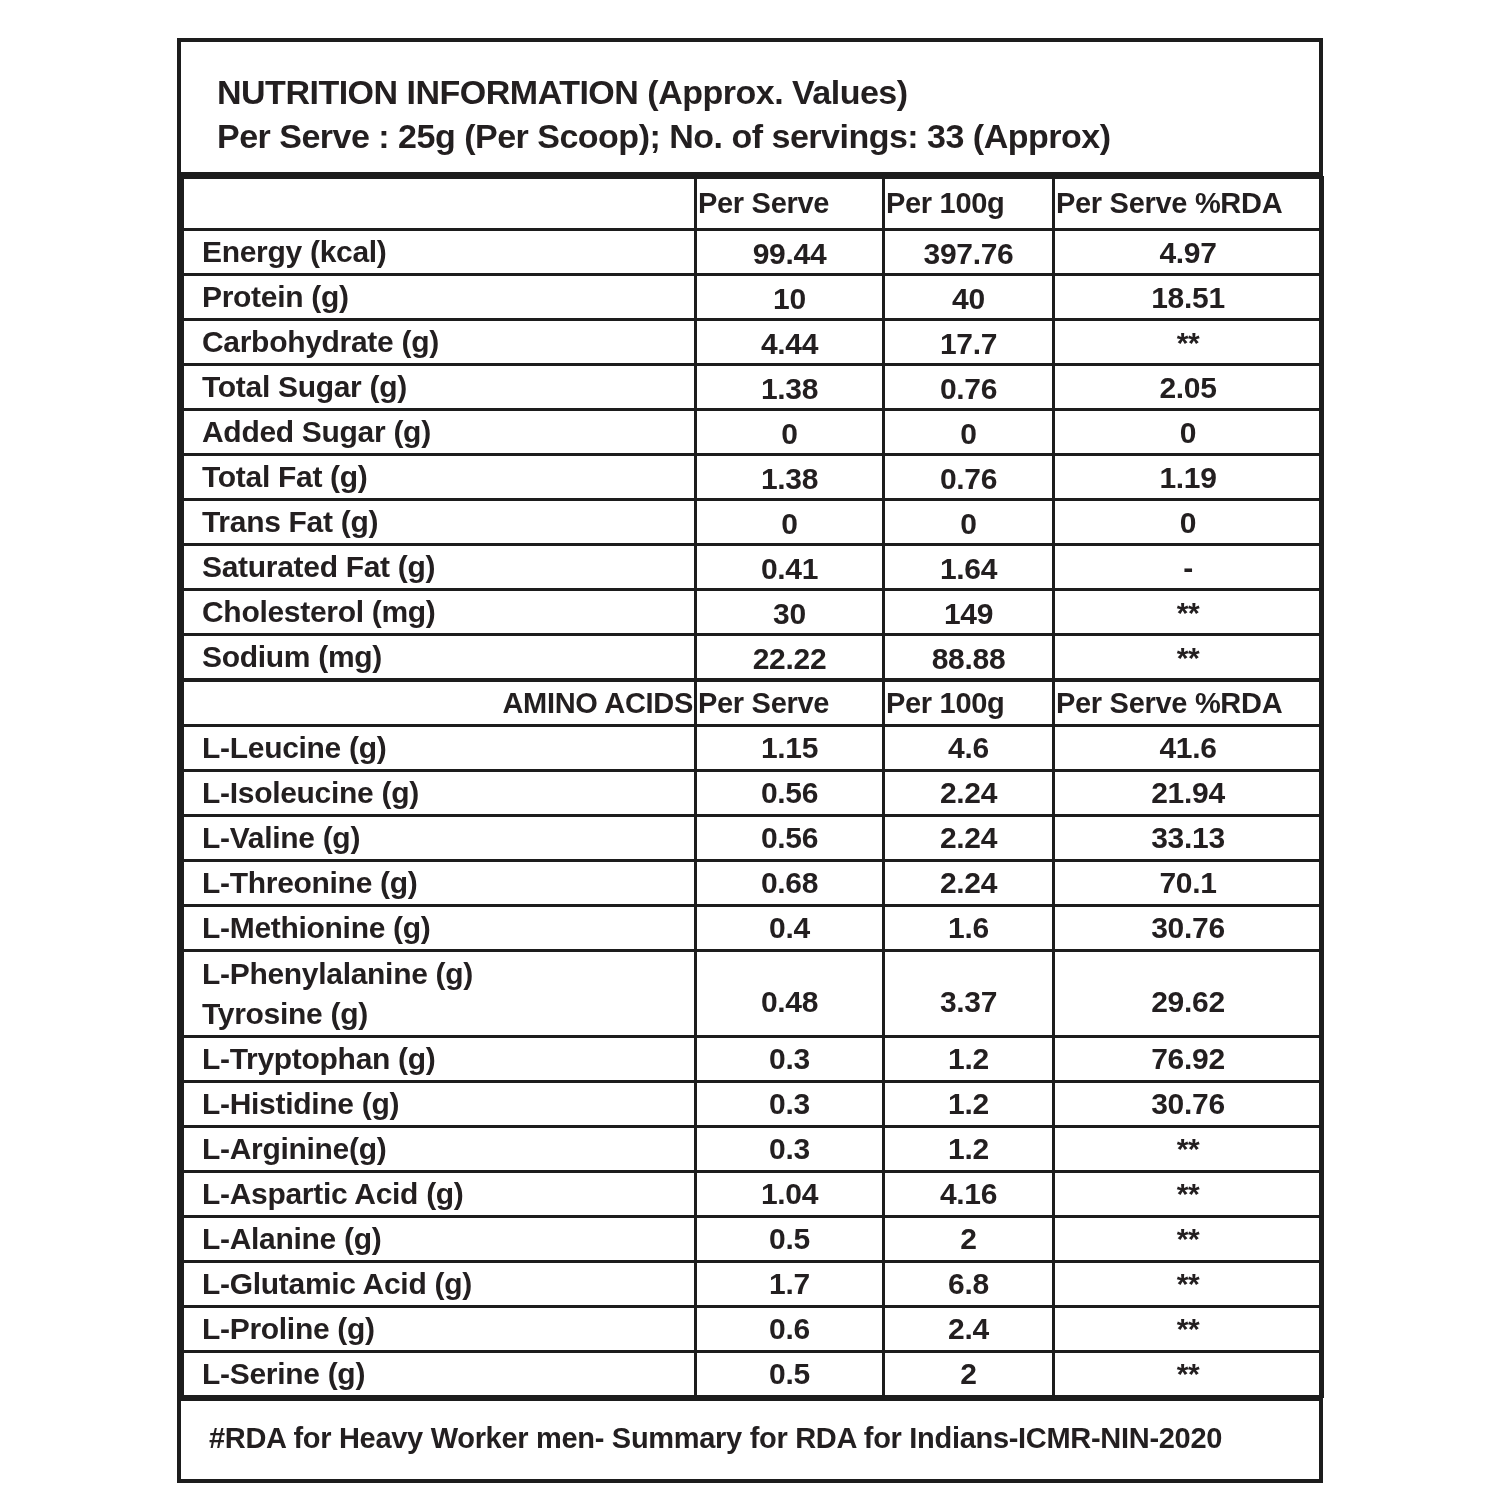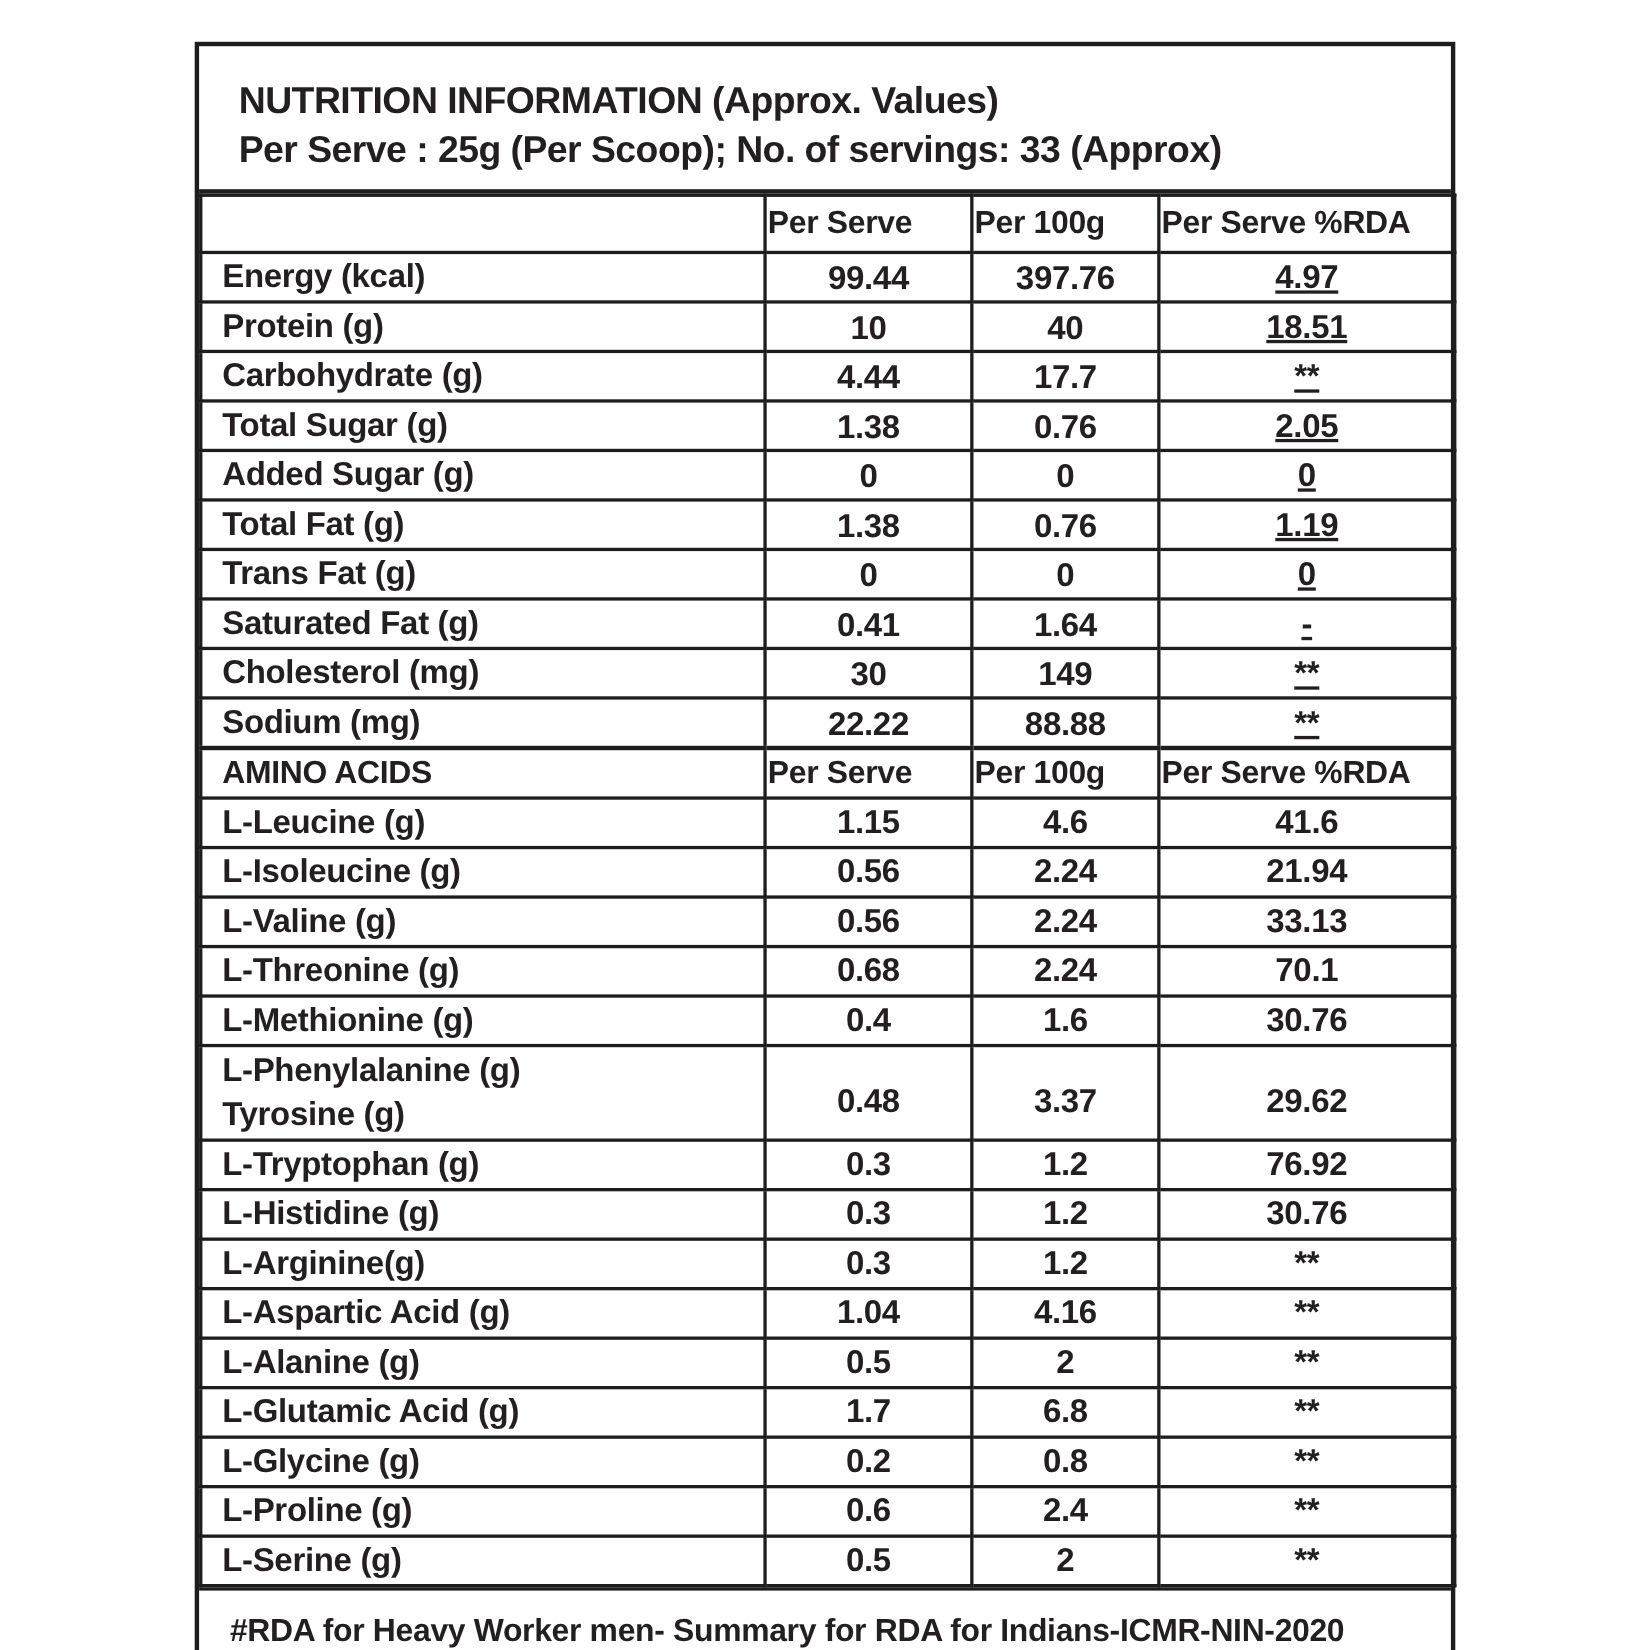--- a/index.html
+++ b/index.html
@@ -46,21 +46,21 @@
     letter-spacing: -0.3px;
   }
   tr { height: 42px; }
   tr.head-row { height: 52px; }
   tr.head-row td, tr.amino-head td {
     font-size: 29px;
     text-align: left;
     vertical-align: middle;
   }
   tr.head-row td.label-cell, tr.amino-head td.label-cell {
-    text-align: left;
+    text-align: right;
     padding-left: 18px;
   }
   tr.amino-head { height: 40px; }
   tr.amino-head td { border-top: 4px solid #1d1d1d; }
   td.label-cell {
     font-size: 30px;
     padding-left: 18px;
     vertical-align: middle;
     white-space: pre-line;
     line-height: 40px;
@@ -70,21 +70,20 @@
     text-align: center;
     vertical-align: middle;
   }
   tr.nutr td.value-cell {
     vertical-align: bottom;
     padding-bottom: 2px;
   }
   tr.nutr td.value-cell.rda-cell {
     vertical-align: middle;
     padding-bottom: 0;
-    text-decoration: underline;
   }
   tr.tall { height: 84px; }
   tr.tall td.label-cell {
     vertical-align: middle;
     padding-top: 2px;
   }
   tr.tall td.value-cell {
     vertical-align: bottom;
     padding-bottom: 16px;
   }
@@ -261,26 +260,20 @@
           <td class="value-cell">2</td>
           <td class="value-cell rda-cell">**</td>
         </tr>
         <tr class="amino">
           <td class="label-cell">L-Glutamic Acid (g)</td>
           <td class="value-cell">1.7</td>
           <td class="value-cell">6.8</td>
           <td class="value-cell rda-cell">**</td>
         </tr>
         <tr class="amino">
-          <td class="label-cell">L-Glycine (g)</td>
-          <td class="value-cell">0.2</td>
-          <td class="value-cell">0.8</td>
-          <td class="value-cell rda-cell">**</td>
-        </tr>
-        <tr class="amino">
           <td class="label-cell">L-Proline (g)</td>
           <td class="value-cell">0.6</td>
           <td class="value-cell">2.4</td>
           <td class="value-cell rda-cell">**</td>
         </tr>
         <tr class="amino">
           <td class="label-cell">L-Serine (g)</td>
           <td class="value-cell">0.5</td>
           <td class="value-cell">2</td>
           <td class="value-cell rda-cell">**</td>

